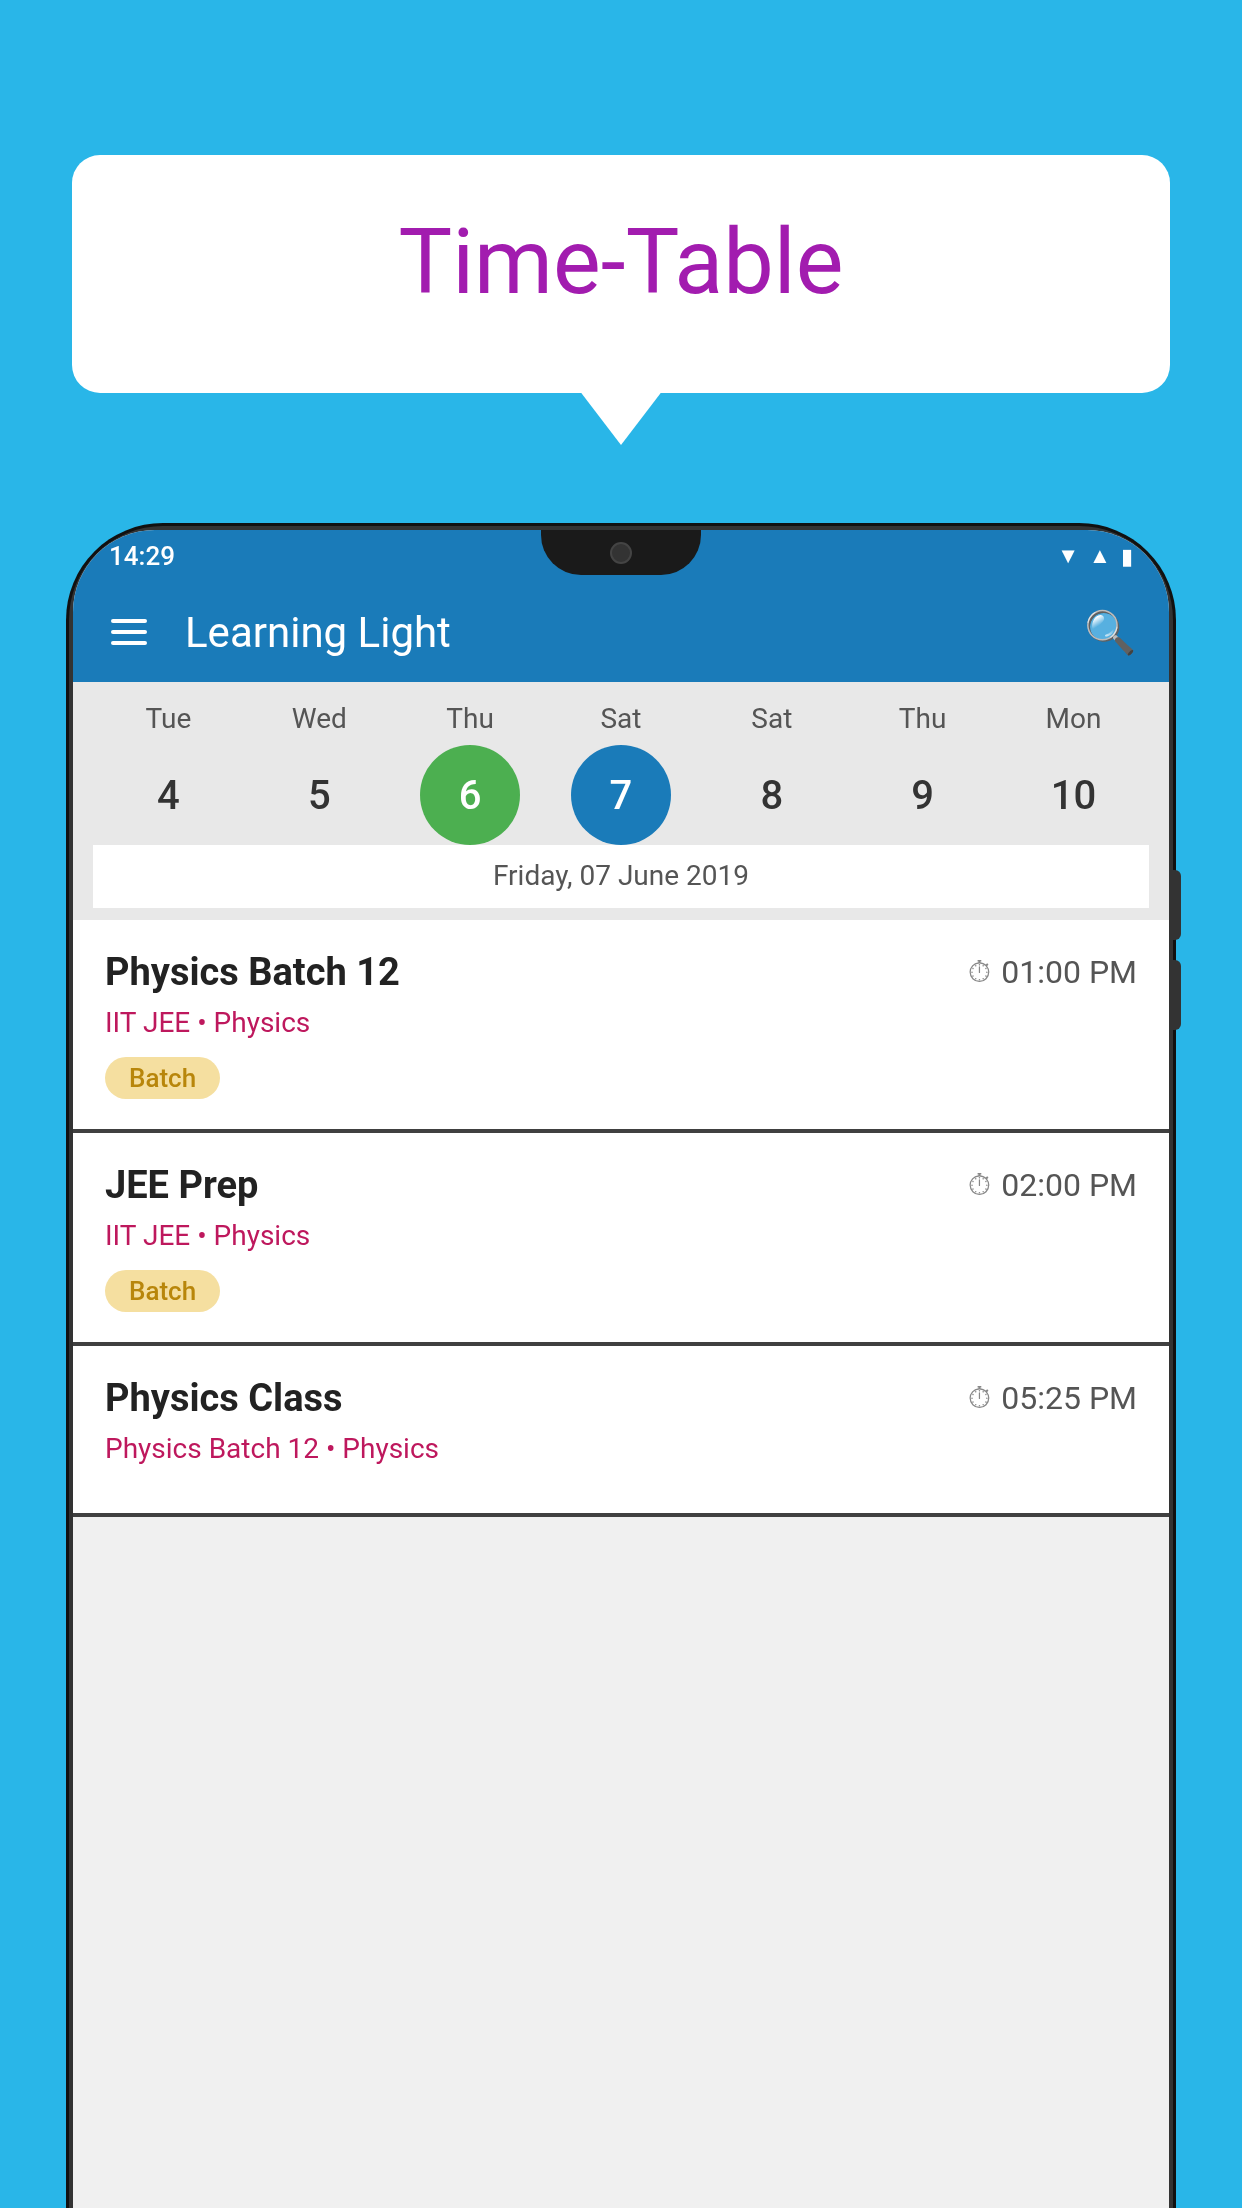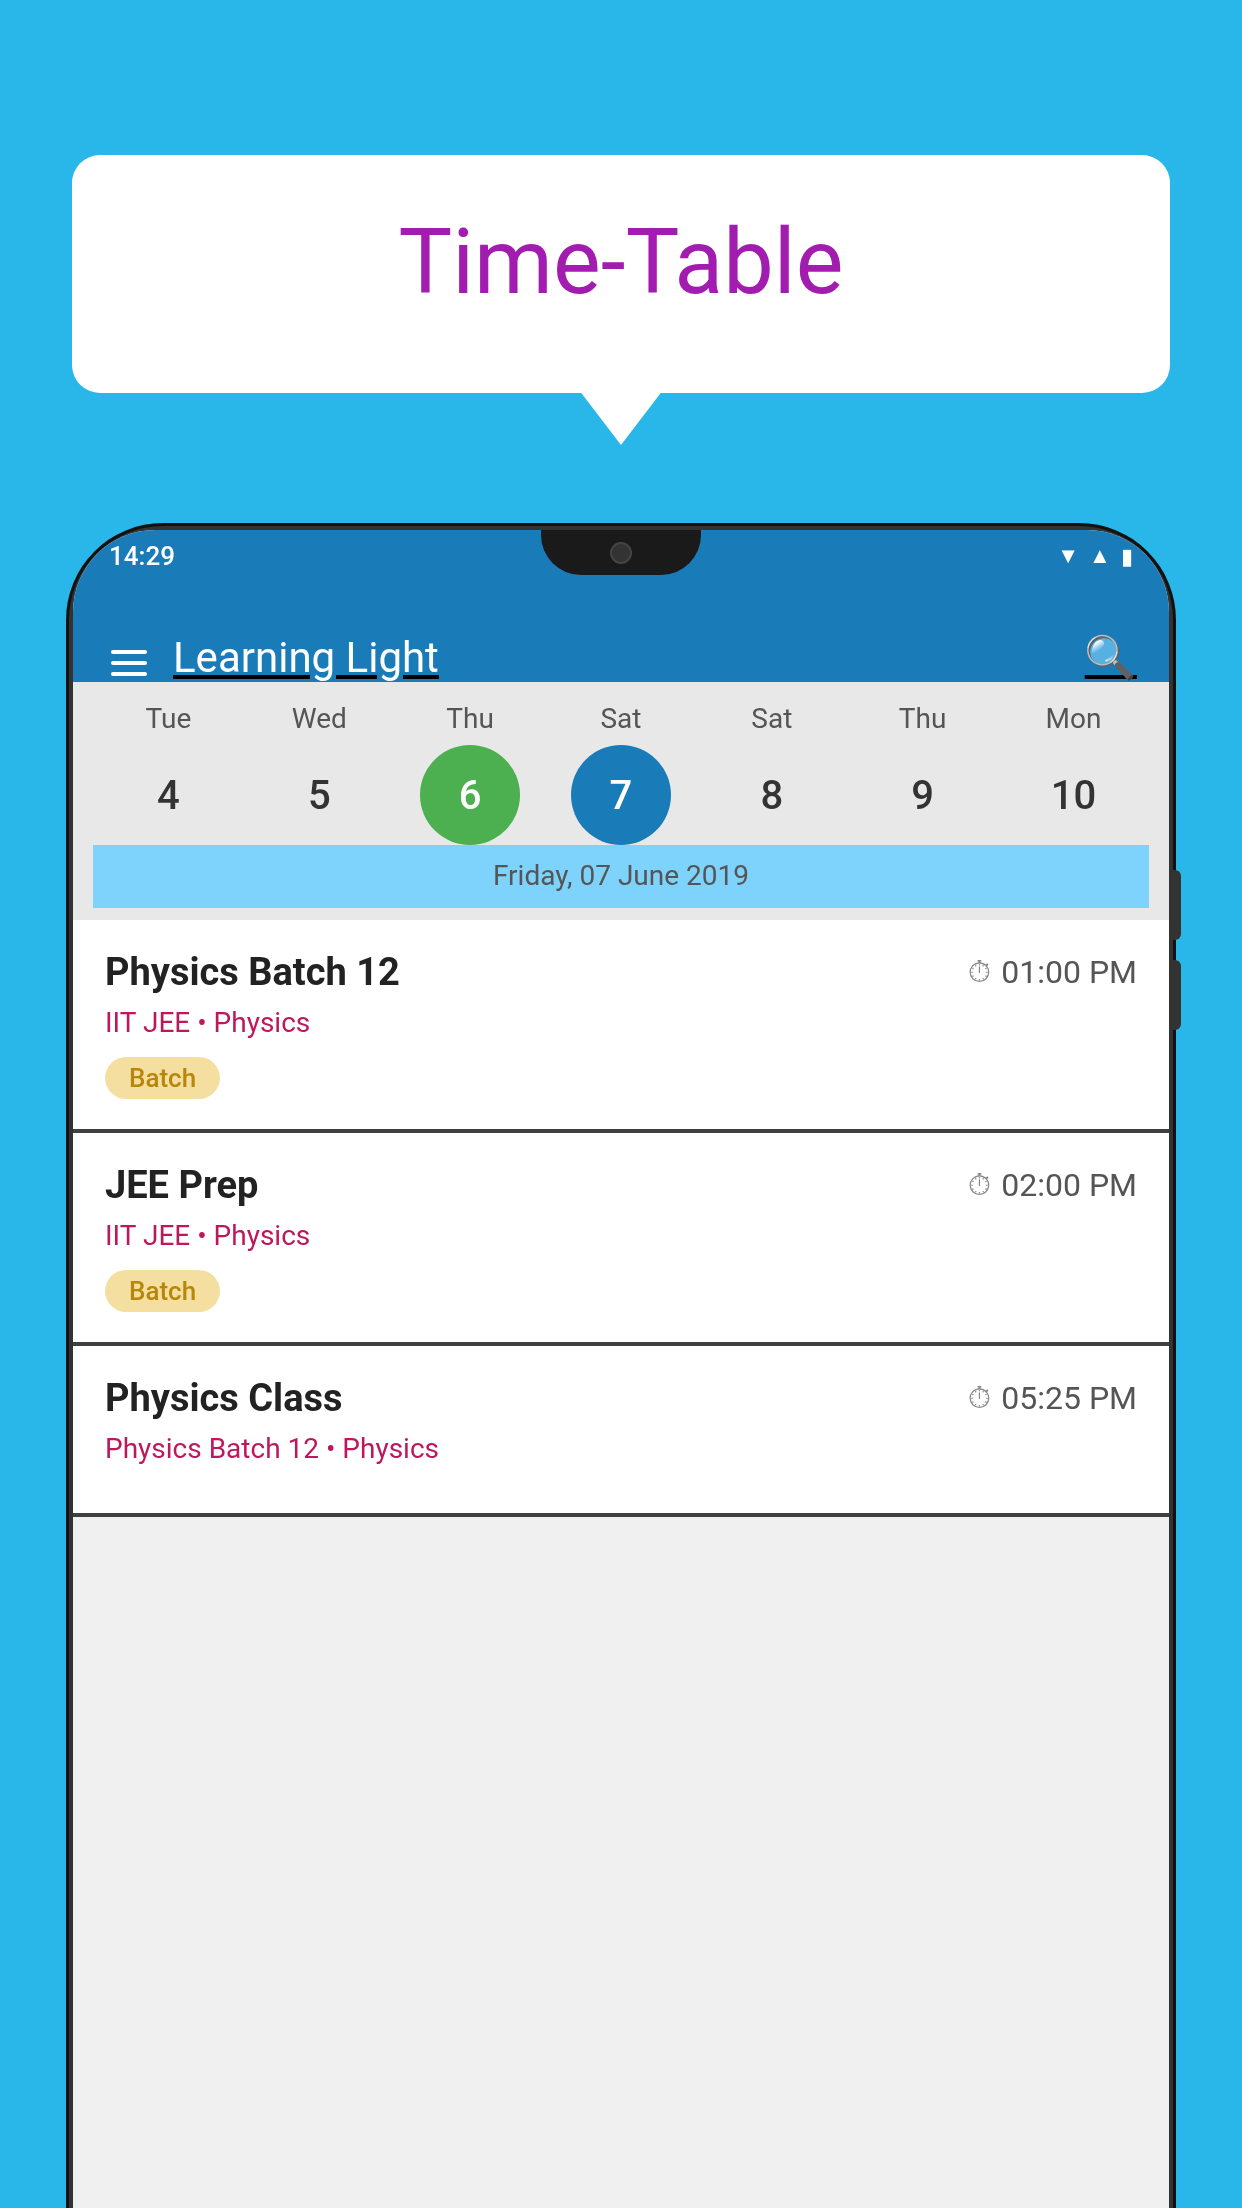--- a/index.html
+++ b/index.html
@@ -131,24 +131,23 @@
     .signal-icon, .wifi-icon, .battery-icon {
       color: white;
       font-size: 22px;
     }
 
     
     .app-bar {
       background: #1a7bb9;
       height: 100px;
       display: flex;
-      align-items: flex-end;
+      align-items: center;
       padding: 0 32px;
-      gap: 20px;
-      text-decoration: underline;
+      gap: 32px;
     }
 
     .hamburger-icon {
       color: white;
       font-size: 42px;
       cursor: pointer;
       display: flex;
       flex-direction: column;
       gap: 7px;
       padding: 6px;
@@ -220,21 +219,21 @@
     .day-num.selected {
       background: #1a7bb9;
       color: white;
     }
 
     .selected-date-label {
       text-align: center;
       padding: 14px 0 16px;
       font-size: 28px;
       color: #555;
-      background: #7dd3fc;
+      background: #ffffff;
     }
 
     
     .schedule-list {
       background: white;
       flex: 1;
     }
 
     .schedule-item {
       padding: 30px 32px;

